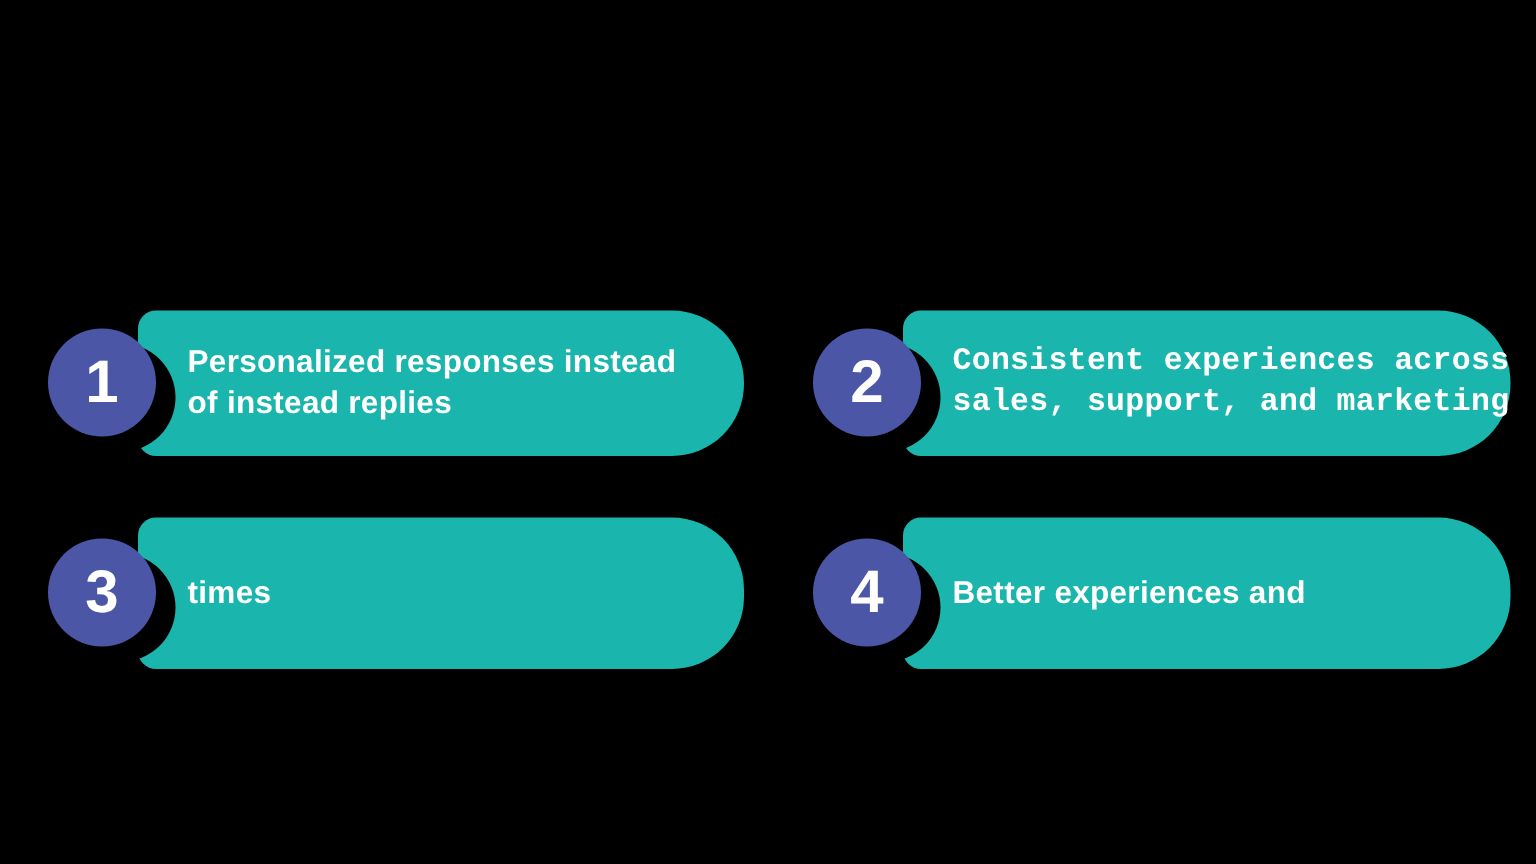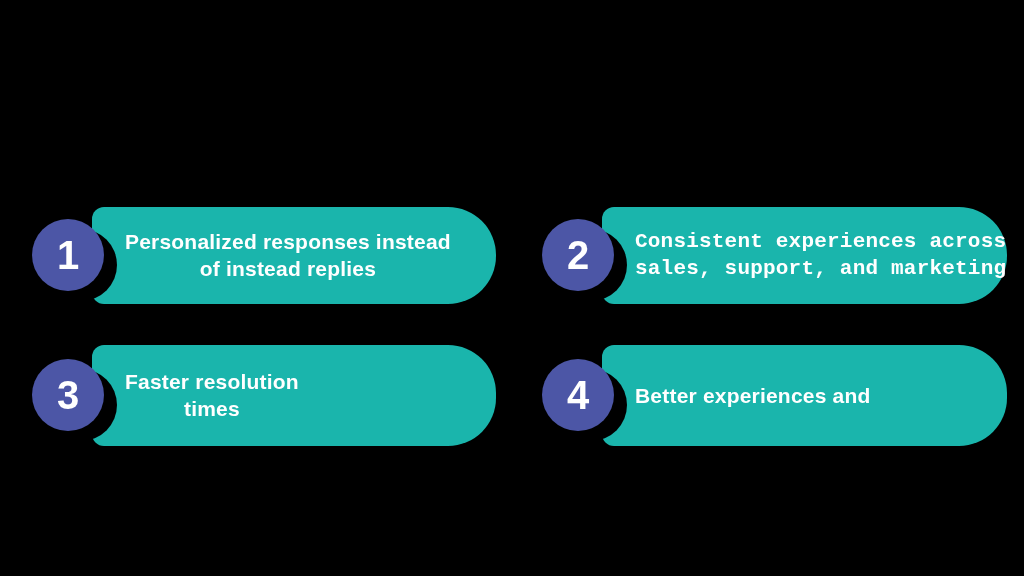--- a/index.html
+++ b/index.html
@@ -16,21 +16,20 @@
   .canvas {
     position: relative;
     width: 1024px;
     height: 576px;
     background: var(--background, #000);
   }
   .card {
     position: absolute;
     background: var(--card, #1AB5AC);
     border-radius: 12px 48px 48px 12px;
-    text-align: center;
   }
   .card-1 { left: 92px;  top: 207px; width: 404px; height: 97px; }
   .card-2 { left: 602px; top: 207px; width: 405px; height: 97px; font-family: Liberation Mono, monospace; }
   .card-3 { left: 92px;  top: 345px; width: 404px; height: 101px; }
   .card-4 { left: 602px; top: 345px; width: 405px; height: 101px; }
 
   .card-text {
     position: absolute;
     left: 33px;
     top: 50%;
@@ -87,21 +86,20 @@
       <span class="line">Consistent experiences across</span>
       <span class="line">sales, support, and marketing</span>
     </div>
   </div>
   <div class="badge badge-2">
     <span class="num">2</span>
   </div>
 
   <div class="card card-3">
     <div class="card-text">
-      <span class="line">Faster resolution</span>
       <span class="line">times</span>
     </div>
   </div>
   <div class="badge badge-3">
     <span class="num">3</span>
   </div>
 
   <div class="card card-4">
     <div class="card-text">
       <span class="line">Better experiences and</span>

